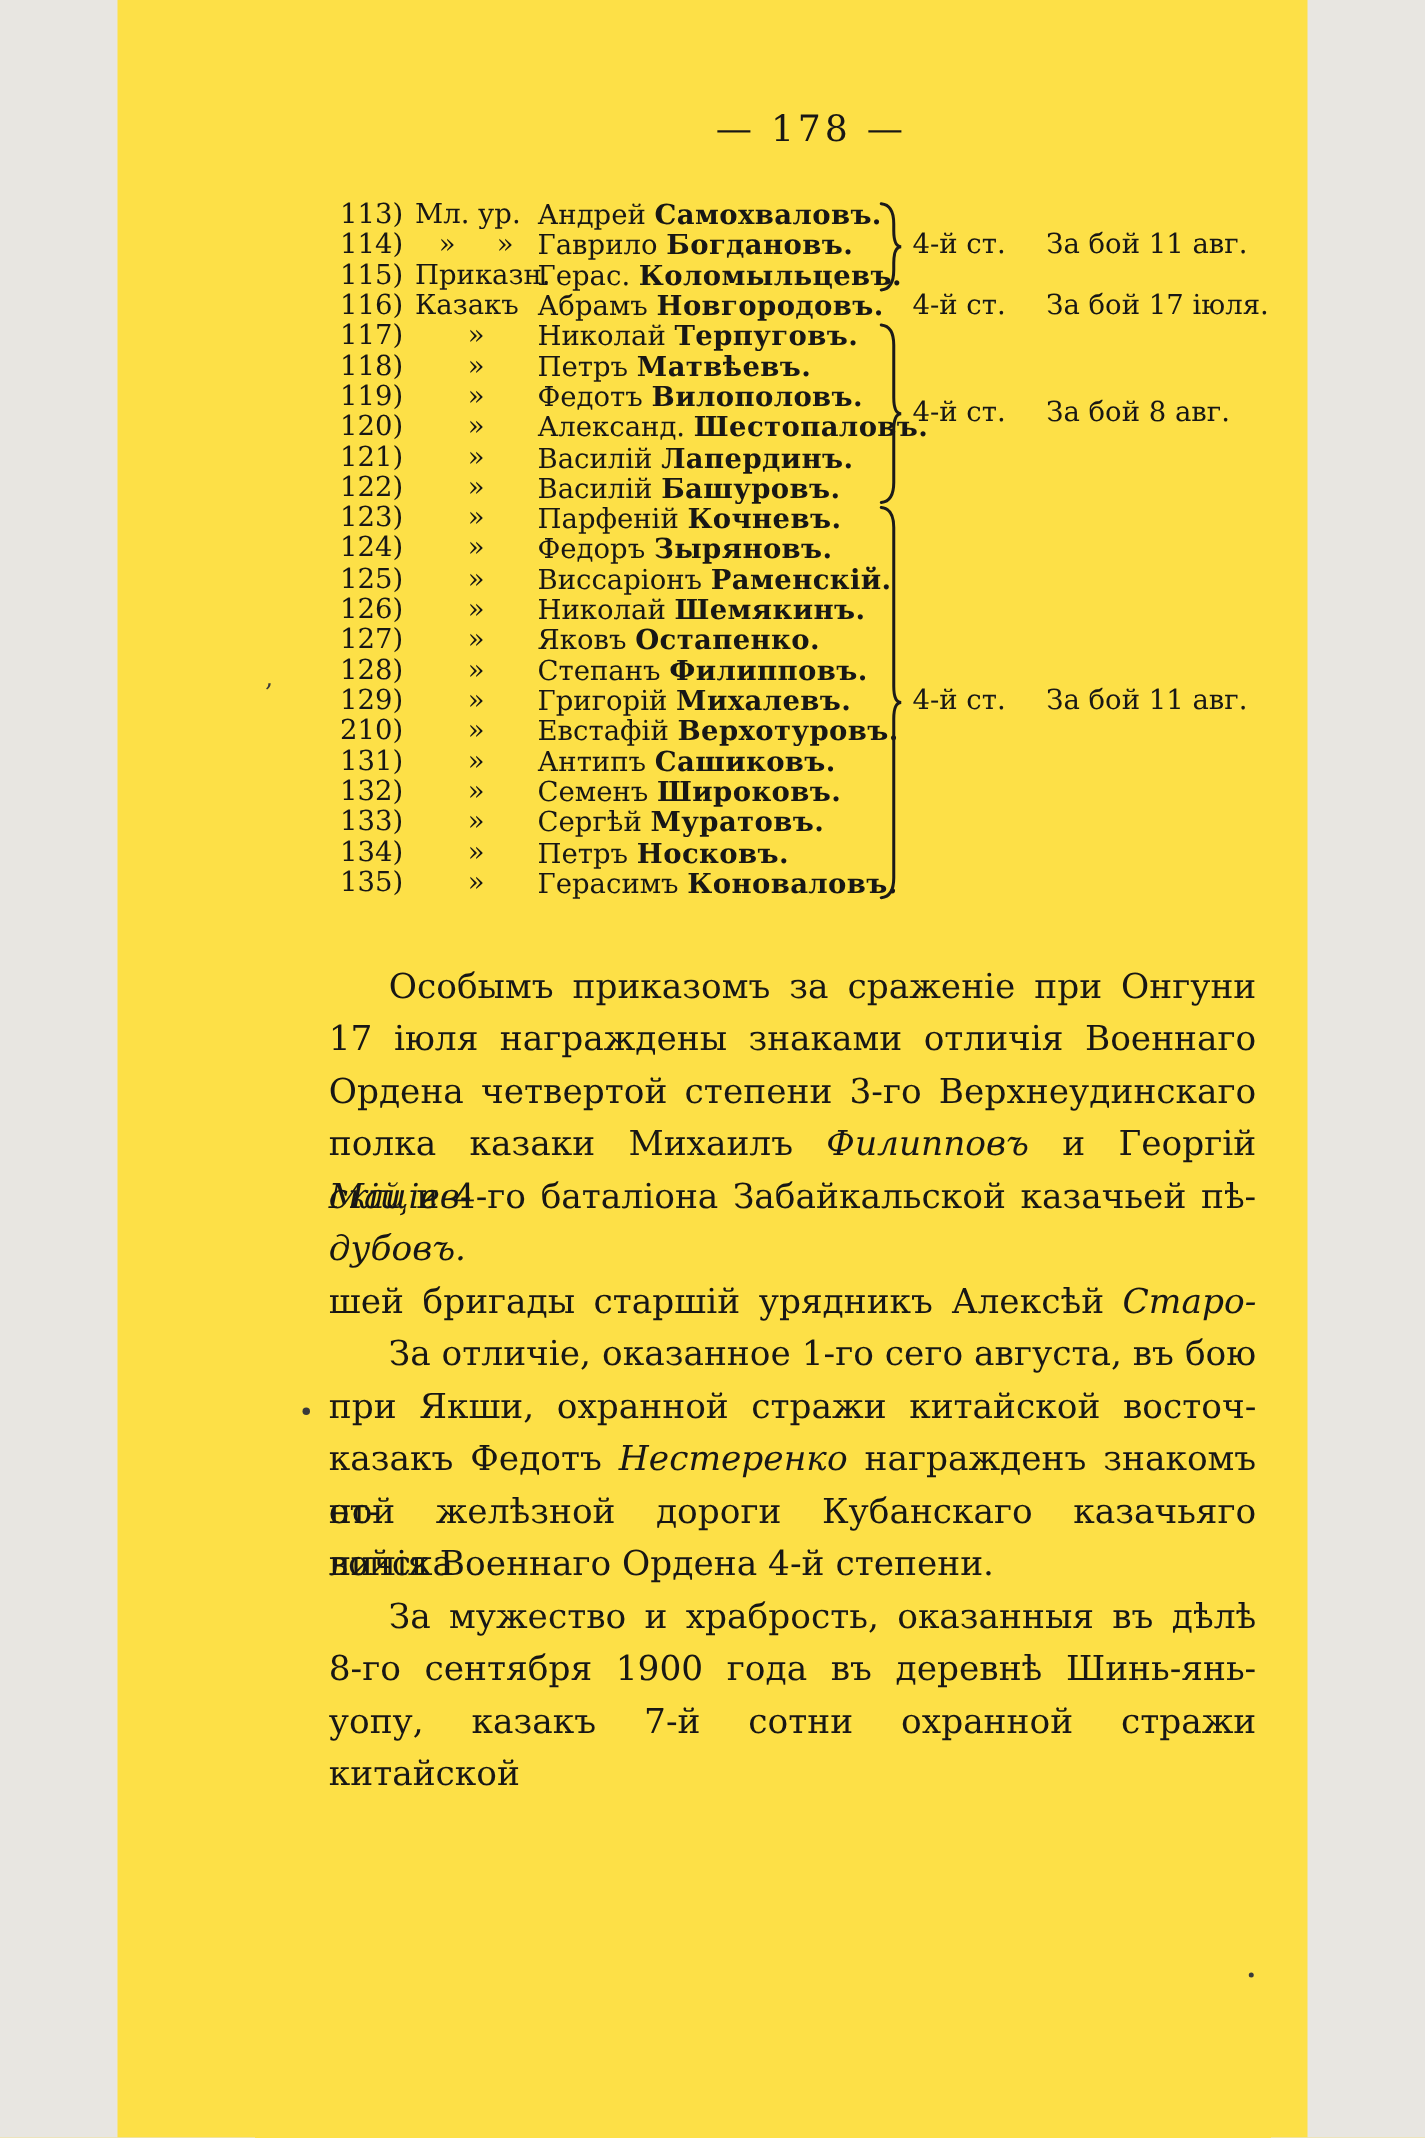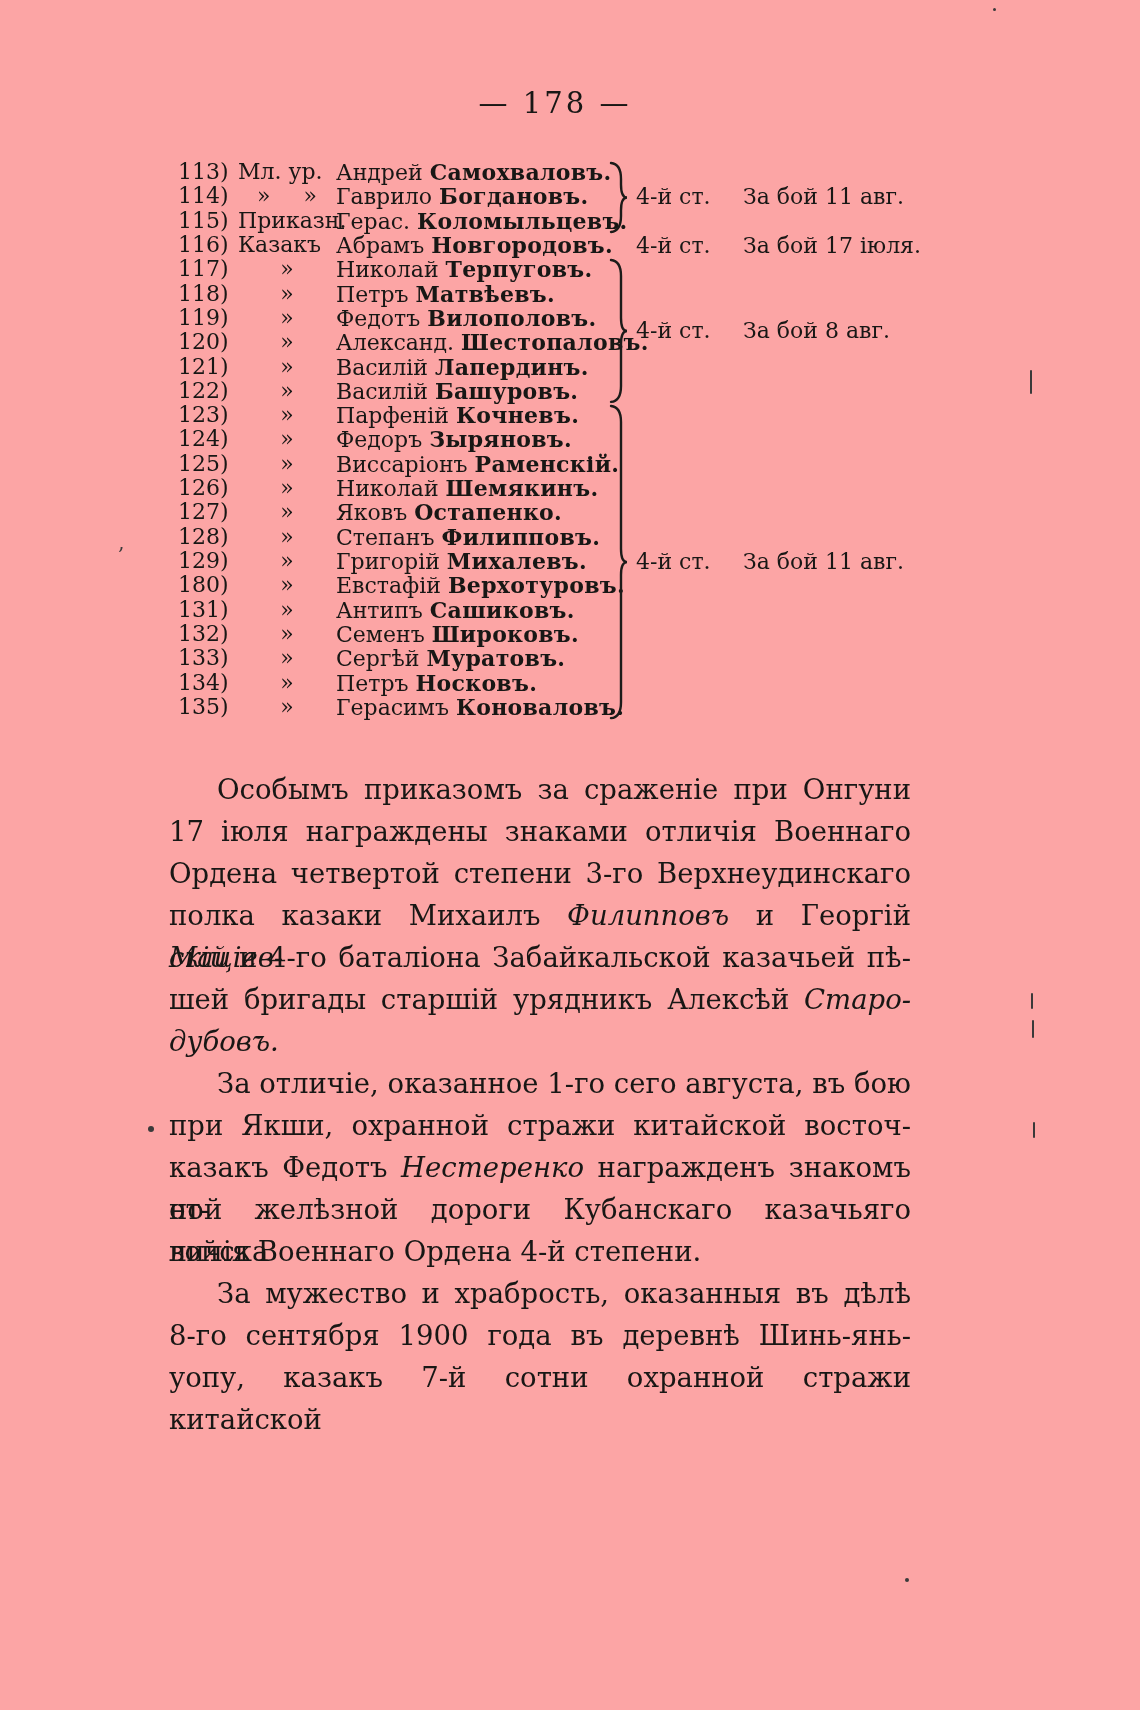--- a/index.html
+++ b/index.html
@@ -1,20 +1,20 @@
 <!DOCTYPE html>
 <html><head>
 <meta charset="utf-8">
 <style>
   html,body{margin:0;padding:0;background:#e8e6e1;}
   .page{
     position:relative;
-    width:1140px;height:1710px;
+    width:952px;height:1710px;
     margin:0 auto;
-    background:#fca5a5;
+    background:#fde047;
     font-family:"DejaVu Serif", serif;
     color:#181715;
     overflow:hidden;
   }
   
   .page-number{
     position:absolute; top:86px; left:0; width:1110px;
     text-align:center; font-size:29px; letter-spacing:3px;
   }
   
@@ -134,21 +134,21 @@
           <span class="r-num">128)</span>
           <span class="r-rank ditto">»</span>
           <span class="r-name">Степанъ <span class="r-surname">Филипповъ.</span></span>
         </div>
         <div class="r-row">
           <span class="r-num">129)</span>
           <span class="r-rank ditto">»</span>
           <span class="r-name">Григорій <span class="r-surname">Михалевъ.</span></span>
         </div>
         <div class="r-row">
-          <span class="r-num">180)</span>
+          <span class="r-num">210)</span>
           <span class="r-rank ditto">»</span>
           <span class="r-name">Евстафій <span class="r-surname">Верхотуровъ.</span></span>
         </div>
         <div class="r-row">
           <span class="r-num">131)</span>
           <span class="r-rank ditto">»</span>
           <span class="r-name">Антипъ <span class="r-surname">Сашиковъ.</span></span>
         </div>
         <div class="r-row">
           <span class="r-num">132)</span>
@@ -191,22 +191,22 @@
         <div class="award-note" style="top: 401.28px;">За бой 11 авг.</div>
       </div>
   </div>
 
   <div class="body-text">
       <div class="b-line indent">Особымъ приказомъ за сраженіе при Онгуни</div>
       <div class="b-line">17 іюля награждены знаками отличія Военнаго</div>
       <div class="b-line">Ордена четвертой степени 3-го Верхнеудинскаго</div>
       <div class="b-line">полка казаки Михаилъ <span class="it">Филипповъ</span> и Георгій <span class="it">Маціев-</span></div>
       <div class="b-line"><span class="it">скій</span> и 4-го баталіона Забайкальской казачьей пѣ-</div>
+      <div class="b-line no-just"><span class="it">дубовъ.</span></div>
       <div class="b-line">шей бригады старшій урядникъ Алексѣй <span class="it">Старо-</span></div>
-      <div class="b-line no-just"><span class="it">дубовъ.</span></div>
       <div class="b-line indent">За отличіе, оказанное 1-го сего августа, въ бою</div>
       <div class="b-line">при Якши, охранной стражи китайской восточ-</div>
       <div class="b-line">казакъ Федотъ <span class="it">Нестеренко</span> награжденъ знакомъ от-</div>
       <div class="b-line">ной желѣзной дороги Кубанскаго казачьяго войска</div>
       <div class="b-line no-just">личія Военнаго Ордена 4-й степени.</div>
       <div class="b-line indent">За мужество и храбрость, оказанныя въ дѣлѣ</div>
       <div class="b-line">8-го сентября 1900 года въ деревнѣ Шинь-янь-</div>
       <div class="b-line">уопу, казакъ 7-й сотни охранной стражи китайской</div>
     </div>
 

